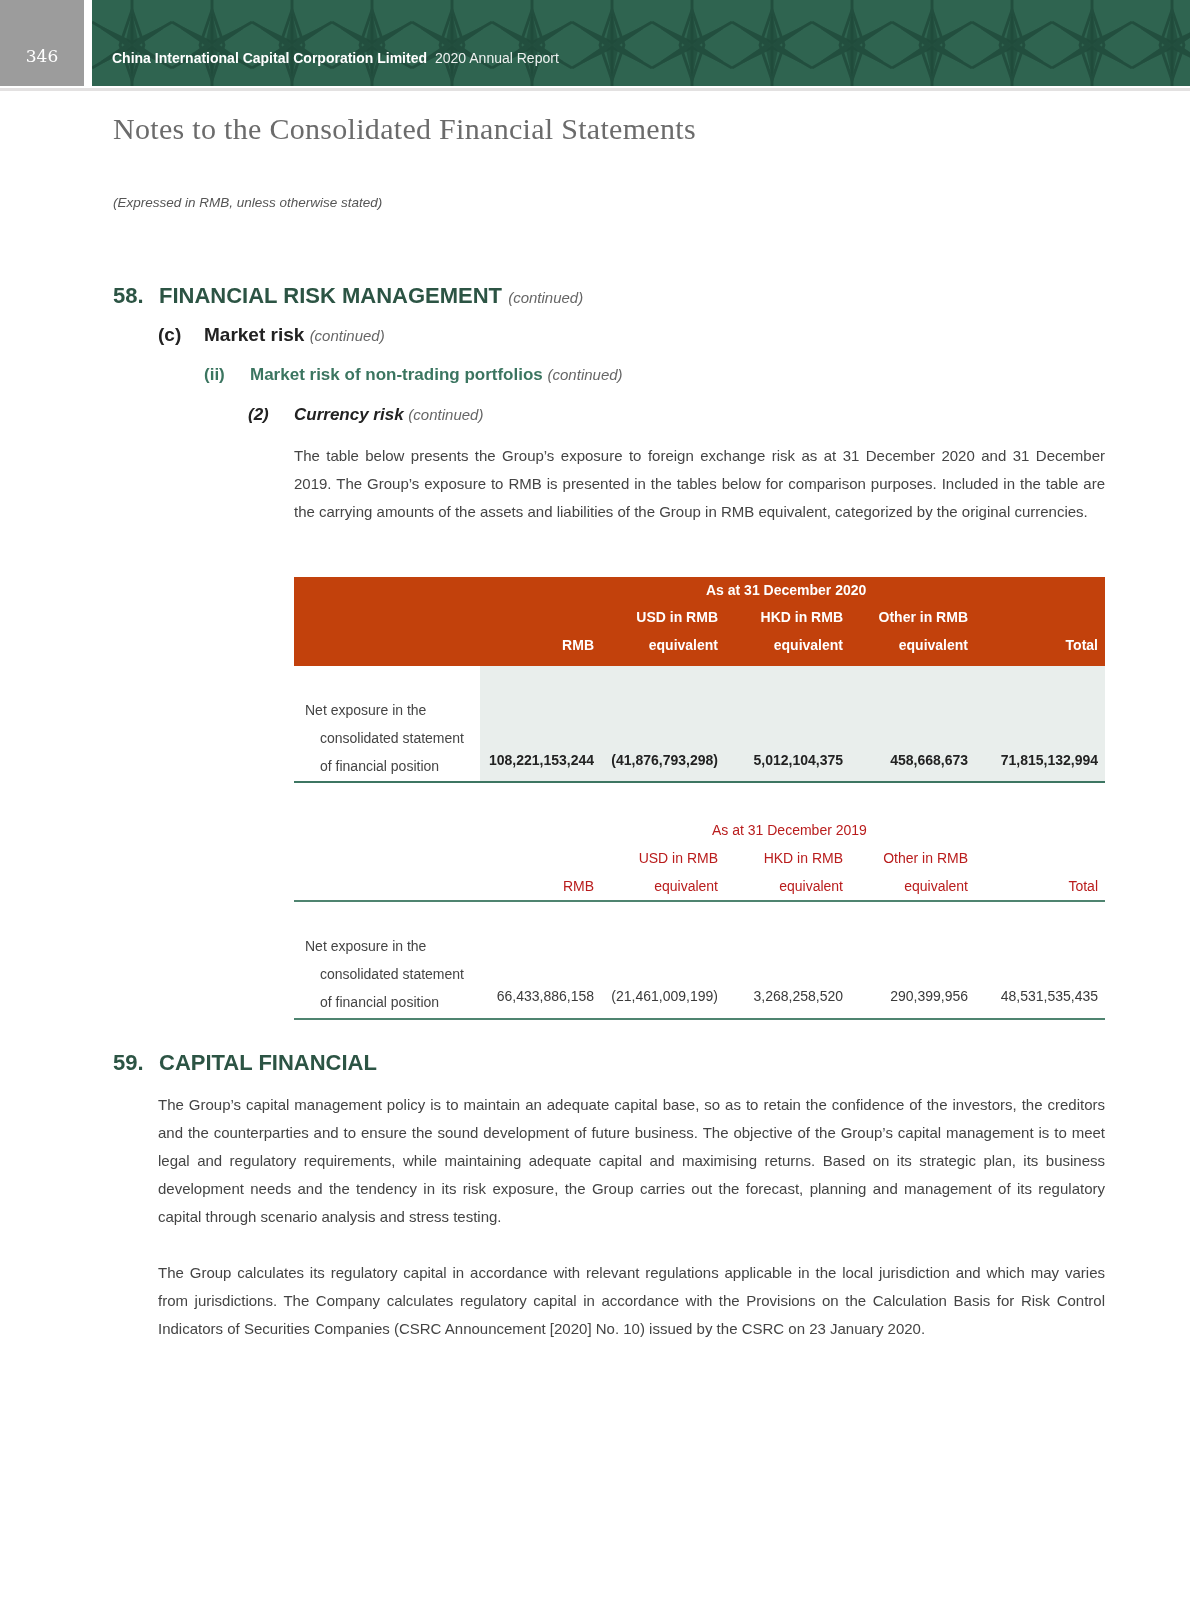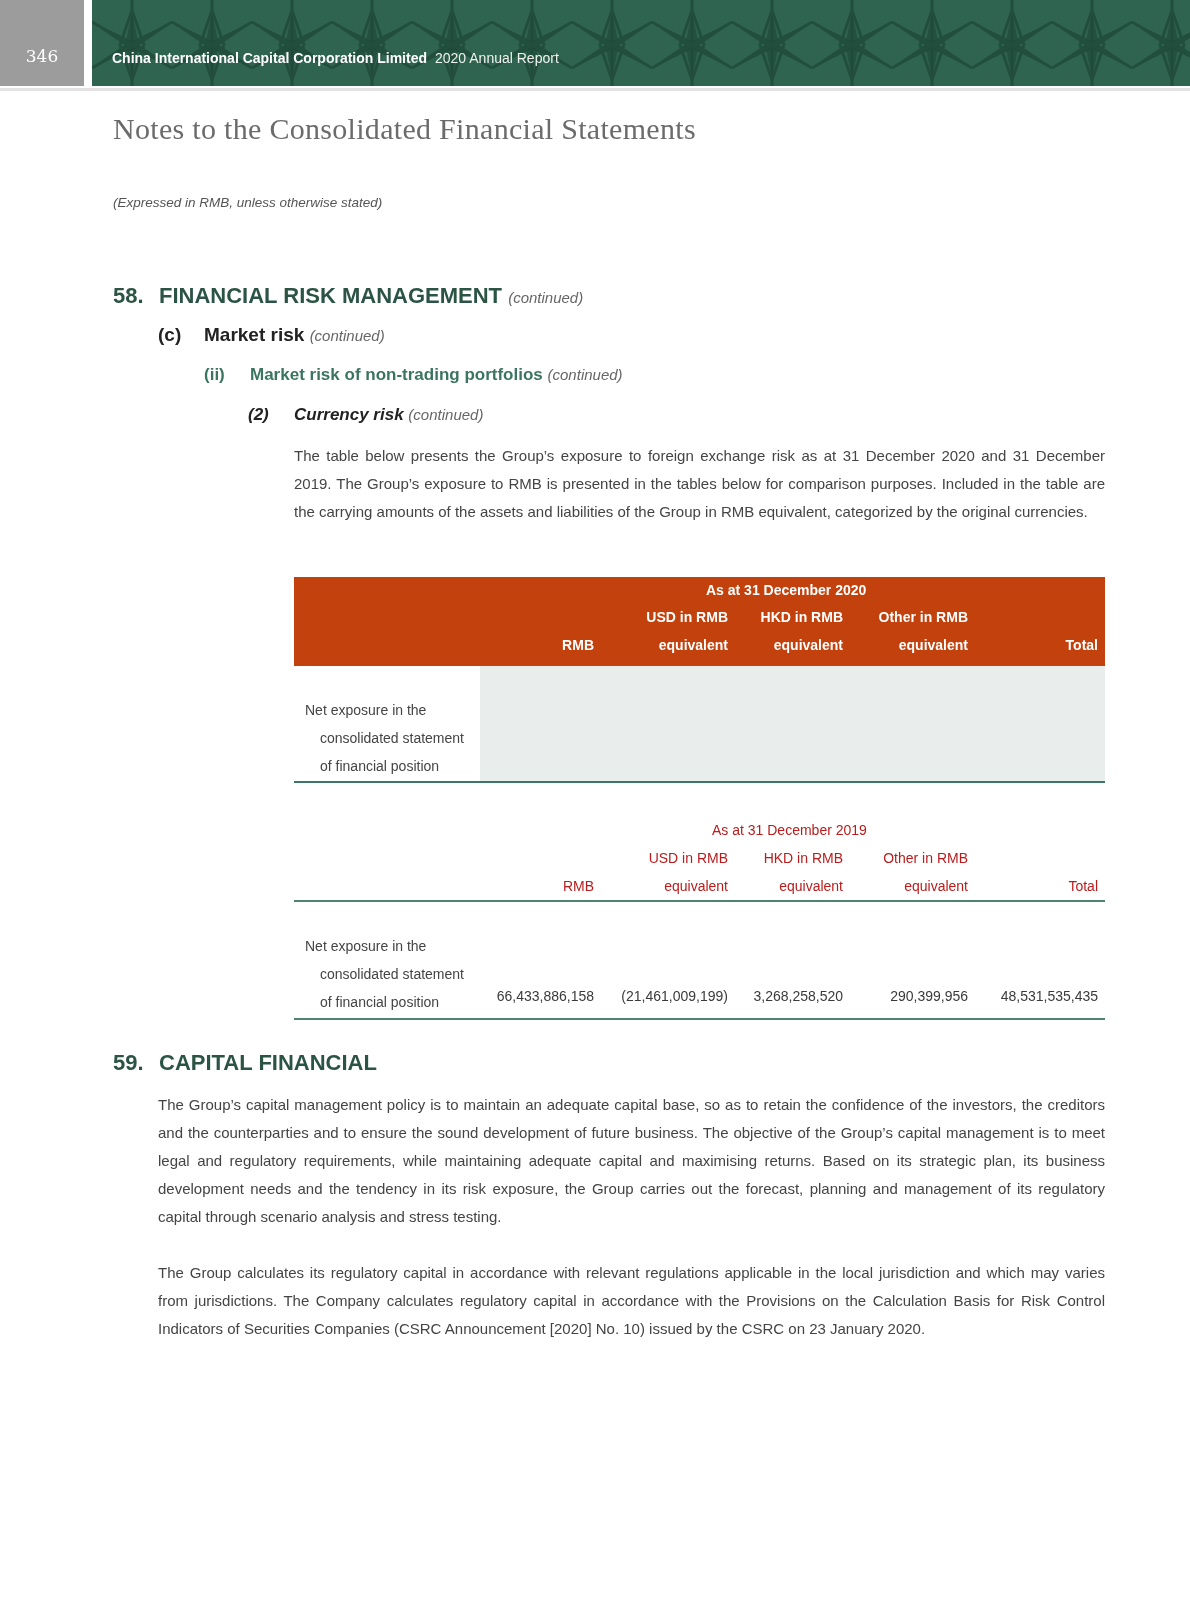--- a/index.html
+++ b/index.html
@@ -52,21 +52,21 @@
   }
   .para-intro { left: 294px; top: 442px; width: 811px; }
   .para-cap1 { left: 158px; top: 1091px; width: 947px; }
   .para-cap2 { left: 158px; top: 1259px; width: 947px; }
 
   
   .tbl { position: absolute; left: 294px; width: 811px; }
   .tbl .row { position: relative; height: 28px; }
   .tbl .cell { position: absolute; font-size: 14px; white-space: nowrap; }
   .c1 { right: 511px; } 
-  .c2 { right: 377px; }
+  .c2 { right: 387px; }
   .c3 { right: 262px; }
   .c4 { right: 137px; }
   .c5 { right: 7px; }
 
   .t2020-head { top: 577px; height: 89px; background: #c2410c; color: #ffffff; font-weight: bold; }
   .t2020-head .cell { color: #fff; }
   .t2020-body { top: 666px; height: 117px; }
   .t2020-body .shade { position: absolute; left: 186px; top: 0; right: 0; height: 117px; background: #e9eeec; }
   .t2020-body .rule { position: absolute; left: 0; right: 0; bottom: 0; height: 2px; background: #3d7662; }
 
@@ -151,20 +151,27 @@
   </div>
 </div>
 
 <div class="tbl t2020-body">
   <div class="shade"></div>
   <div class="lbl" style="top:30px;">
     <span>Net exposure in the</span>
     <span class="indent">consolidated statement</span>
     <span class="indent">of financial position</span>
   </div>
+  <div class="row" style="position:absolute; top:86px; left:0; right:0;">
+    <div class="cell c1" style="font-weight:bold; color:#222;">108,221,153,244</div>
+    <div class="cell c2" style="font-weight:bold; color:#222;">(41,876,793,298)</div>
+    <div class="cell c3" style="font-weight:bold; color:#222;">5,012,104,375</div>
+    <div class="cell c4" style="font-weight:bold; color:#222;">458,668,673</div>
+    <div class="cell c5" style="font-weight:bold; color:#222;">71,815,132,994</div>
+  </div>
   <div class="rule"></div>
 </div>
 
 <div class="tbl t2019-head">
   <div class="row" style="position:absolute; top:4px; left:0; right:0;">
     <div class="cell" style="left:418px;">As at 31 December 2019</div>
   </div>
   <div class="row" style="position:absolute; top:32px; left:0; right:0;">
     <div class="cell c2">USD in RMB</div>
     <div class="cell c3">HKD in RMB</div>

